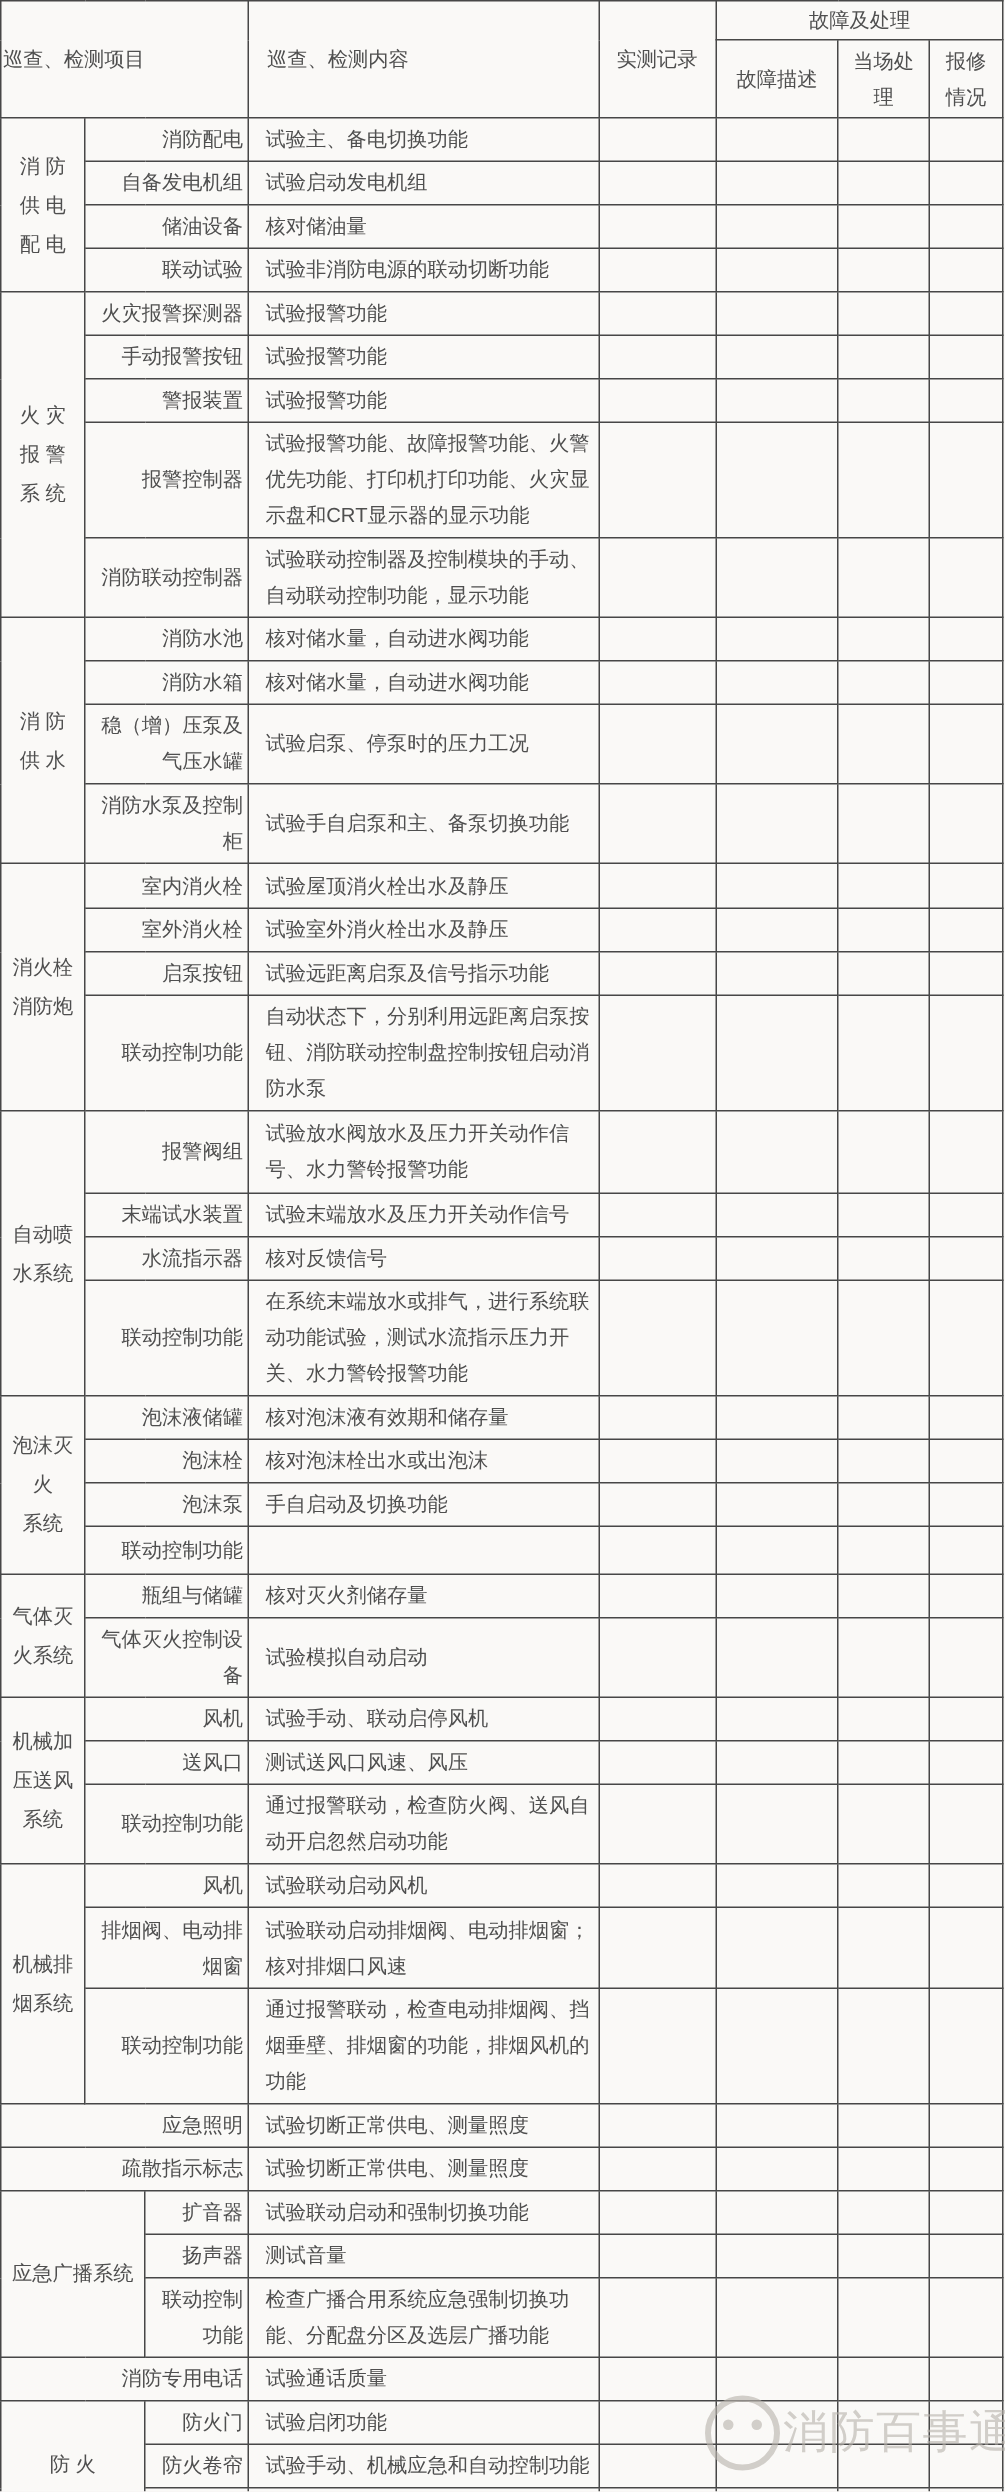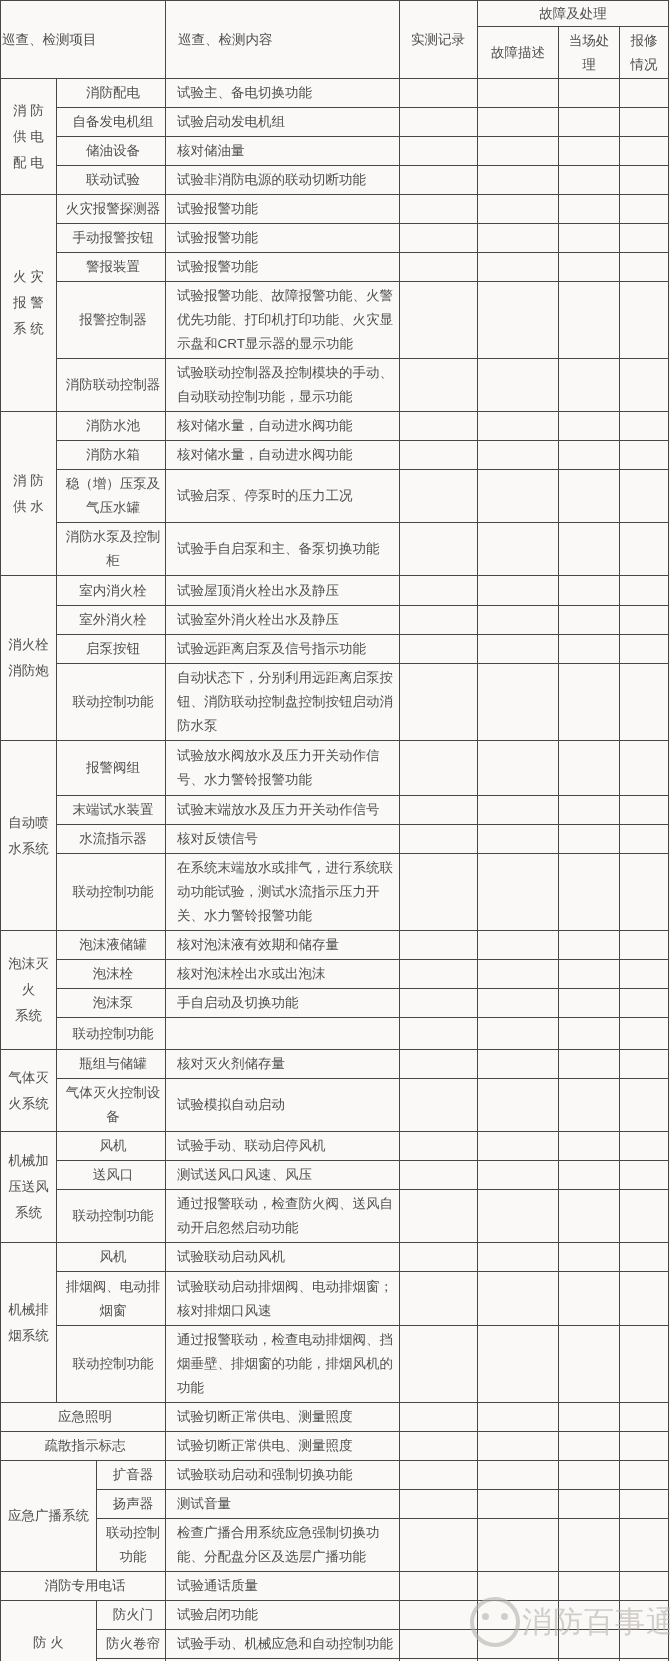--- a/index.html
+++ b/index.html
@@ -14,21 +14,21 @@
   }
   thead tr.hr1{height:26px;}
   thead tr.hr2{height:52px;}
   th.h-items{text-align:left;}
   th.h-content{text-align:left;padding-left:12px;}
   th.h-record{text-align:left;padding-left:11px;}
   th.h-fault{text-align:center;}
   th.h-sub{text-align:center;line-height:24px;padding:0 6px;}
   td.cat{text-align:center;padding:0 2px;}
   td.cat .catline{line-height:26px;}
-  td.item{padding:2px 3px 2px 7px;line-height:24px;text-align:center;}
+  td.item{padding:2px 3px 2px 7px;line-height:24px;text-align:right;}
   td.content{padding:2px 4px 2px 11px;line-height:24px;text-align:left;}
   td.rec{padding:0;}
   .watermark{
     position:absolute;top:1594px;left:470px;width:200px;height:56px;
     display:flex;align-items:center;pointer-events:none;z-index:3;opacity:.62;
   }
   .wm-circle{
     flex:0 0 auto;width:42px;height:42px;border:4px solid #b9b4ad;
     border-radius:50%;position:relative;margin-right:2px;background:transparent;
   }

